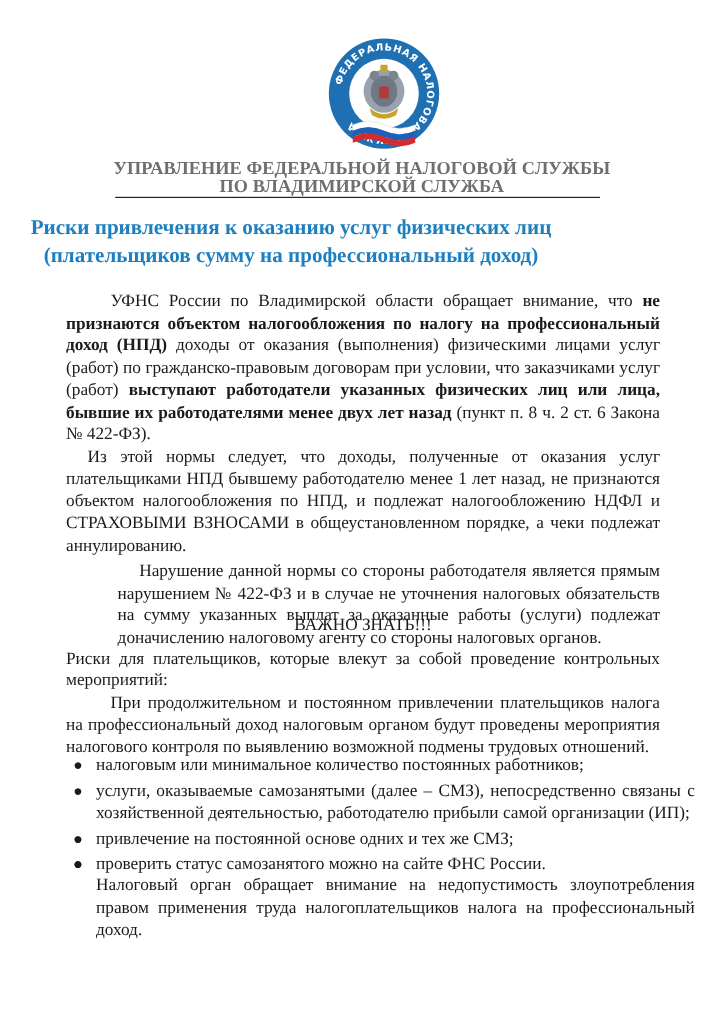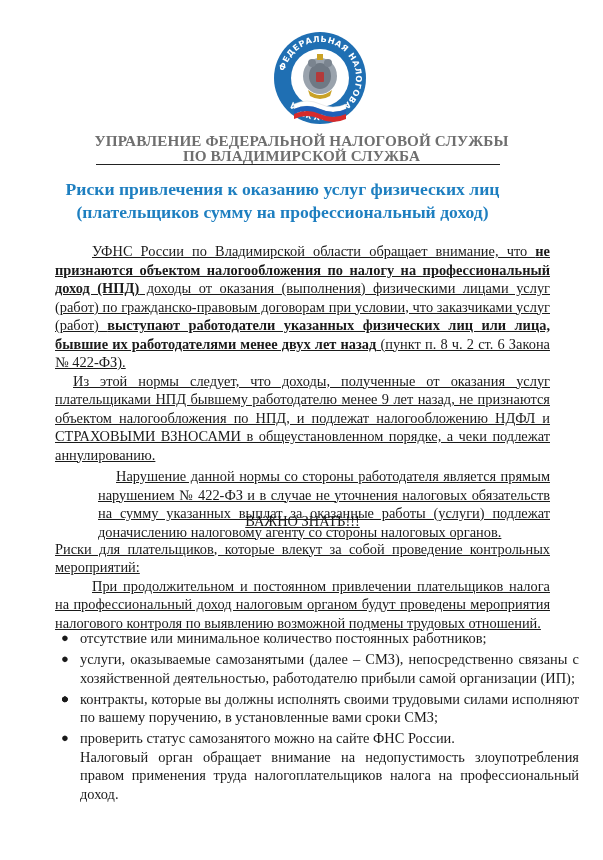--- a/index.html
+++ b/index.html
@@ -3,23 +3,23 @@
 <meta charset="utf-8">
 <style>
   html, body { margin: 0; padding: 0; background: #ffffff; }
   body { width: 603px; height: 860px; overflow: hidden; position: relative;
          font-family: "Liberation Serif", "DejaVu Serif", serif; color: #1a1a1a; }
   .logo { position: absolute; left: 272px; top: 30px; width: 96px; height: 96px; }
   .org { position: absolute; left: 0; width: 603px; top: 133px; text-align: center;
          font-weight: bold; color: #6f6f6f; font-size: 15.2px; line-height: 15px; letter-spacing: 0.1px; }
   .rule { position: absolute; left: 96px; width: 404px; top: 164px; height: 0; border-top: 1.5px solid #222; }
   .title { position: absolute; left: 0; width: 485px; top: 178px; text-align: center;
-           font-weight: bold; color: #1e7fc0; font-size: 17.6px; line-height: 23px; padding-left: 40px; }
+           font-weight: bold; color: #1e7fc0; font-size: 17.6px; line-height: 23px; }
   .body { position: absolute; left: 55px; width: 495px; font-size: 14.4px; line-height: 18.5px; text-align: justify; }
-  .p { margin: 0; text-indent: 37px; text-align: justify; text-align-last: left; text-decoration: underline; }
+  .p { margin: 0; text-indent: 37px; text-align: justify; text-align-last: left; }
   .p.indent2 { text-indent: 18px; }
   .b { font-weight: bold; }
   .center { text-align: center; text-indent: 0; text-align-last: center; }
   ul.risks { margin: 0; padding: 0; list-style: none; }
   ul.risks li { position: relative; padding-left: 23px; margin: 0 0 2.5px 0; text-align: justify; text-align-last: left; }
   ul.risks li .bullet { position: absolute; left: 4px; top: 0; font-size: 13px; }
   .after { margin: 0; padding-left: 23px; text-align: justify; text-align-last: left; }
 </style>
 </head>
 <body>
@@ -61,34 +61,34 @@
 
 <div class="title">
   <div>Риски привлечения к оказанию услуг физических лиц</div>
   <div>(плательщиков сумму на профессиональный доход)</div>
 </div>
 
 <div class="body" style="top:242px;">
   <p class="p">
     <span>УФНС России по Владимирской области обращает внимание, что </span><span class="b">не признаются объектом налогообложения по налогу на профессиональный доход (НПД)</span><span> доходы от оказания (выполнения) физическими лицами услуг (работ) по гражданско-правовым договорам при условии, что заказчиками услуг (работ) </span><span class="b">выступают работодатели указанных физических лиц или лица, бывшие их работодателями менее двух лет назад</span><span> (пункт п. 8 ч. 2 ст. 6 Закона № 422-ФЗ).</span>
   </p>
-  <p class="p indent2">Из этой нормы следует, что доходы, полученные от оказания услуг плательщиками НПД бывшему работодателю менее 9 лет назад, не признаются объектом налогообложения по НПД, и подлежат налогообложению НДФЛ и СТРАХОВЫМИ ВЗНОСАМИ в общеустановленном порядке, а чеки подлежат аннулированию.</p>
+  <p class="p indent2">Из этой нормы следует, что доходы, полученные от оказания услуг плательщиками НПД бывшему работодателю менее 1 лет назад, не признаются объектом налогообложения по НПД, и подлежат налогообложению НДФЛ и СТРАХОВЫМИ ВЗНОСАМИ в общеустановленном порядке, а чеки подлежат аннулированию.</p>
   <p class="p indent2" style="margin-top:3px;margin-left:43px;">Нарушение данной нормы со стороны работодателя является прямым нарушением № 422-ФЗ и в случае не уточнения налоговых обязательств на сумму указанных выплат за оказанные работы (услуги) подлежат доначислению налоговому агенту со стороны налоговых органов.</p>
 </div>
 
 <div class="body" style="top:512px;">
   <p class="p center">ВАЖНО ЗНАТЬ!!!</p>
   <p class="p" style="text-indent:0; margin-top:9px;">Риски для плательщиков, которые влекут за собой проведение контрольных мероприятий:</p>
   <p class="p">При продолжительном и постоянном привлечении плательщиков налога на профессиональный доход налоговым органом будут проведены мероприятия налогового контроля по выявлению возможной подмены трудовых отношений.</p>
 </div>
 
 <div class="body" style="top:629px; left:57px; width:522px;">
   <ul class="risks">
-    <li><span class="bullet">●</span><span>отсутствие или минимальное количество постоянных работников;</span></li>
+    <li><span class="bullet">●</span><span>налоговым или минимальное количество постоянных работников;</span></li>
     <li><span class="bullet">●</span><span>услуги, оказываемые самозанятыми (далее – СМЗ), непосредственно связаны с хозяйственной деятельностью, работодателю прибыли самой организации (ИП);</span></li>
     <li><span class="bullet">●</span></li>
+    <li><span class="bullet">●</span><span>привлечение на постоянной основе одних и тех же СМЗ;</span></li>
     <li><span class="bullet">●</span></li>
     <li><span class="bullet">●</span></li>
-    <li><span class="bullet">●</span><span>контракты, которые вы должны исполнять своими трудовыми силами исполняют по вашему поручению, в установленные вами сроки СМЗ;</span></li>
     <li style="margin-bottom:0;"><span class="bullet">●</span><span>проверить статус самозанятого можно на сайте ФНС России.</span></li>
   </ul>
   <p class="after">Налоговый орган обращает внимание на недопустимость злоупотребления правом применения труда налогоплательщиков налога на профессиональный доход.</p>
 </div>
 
 </body></html>

